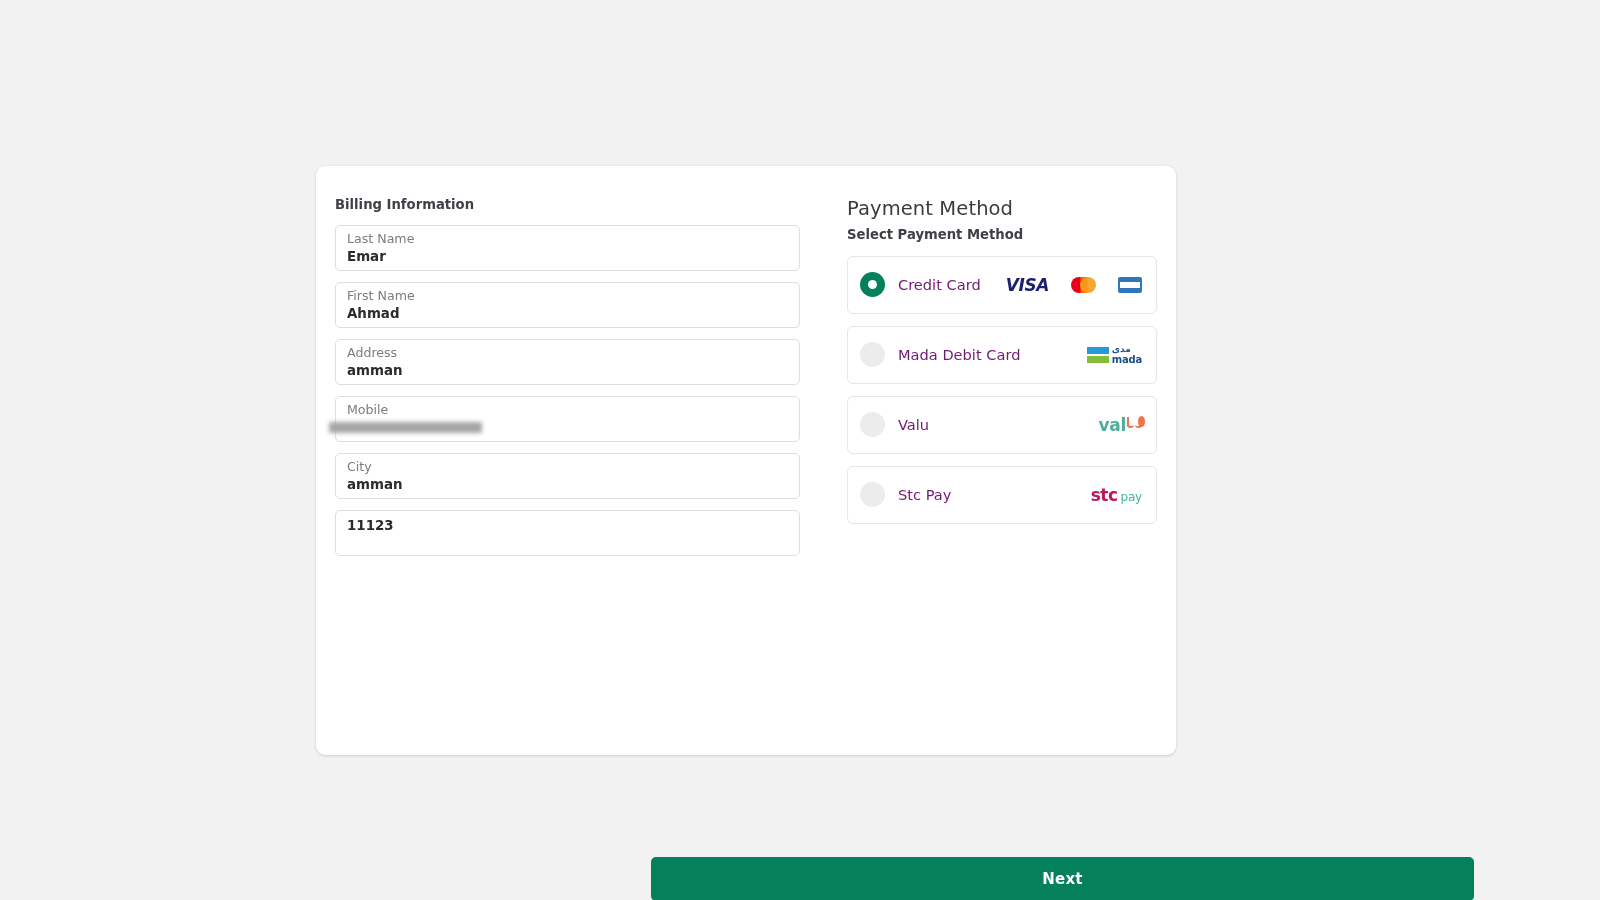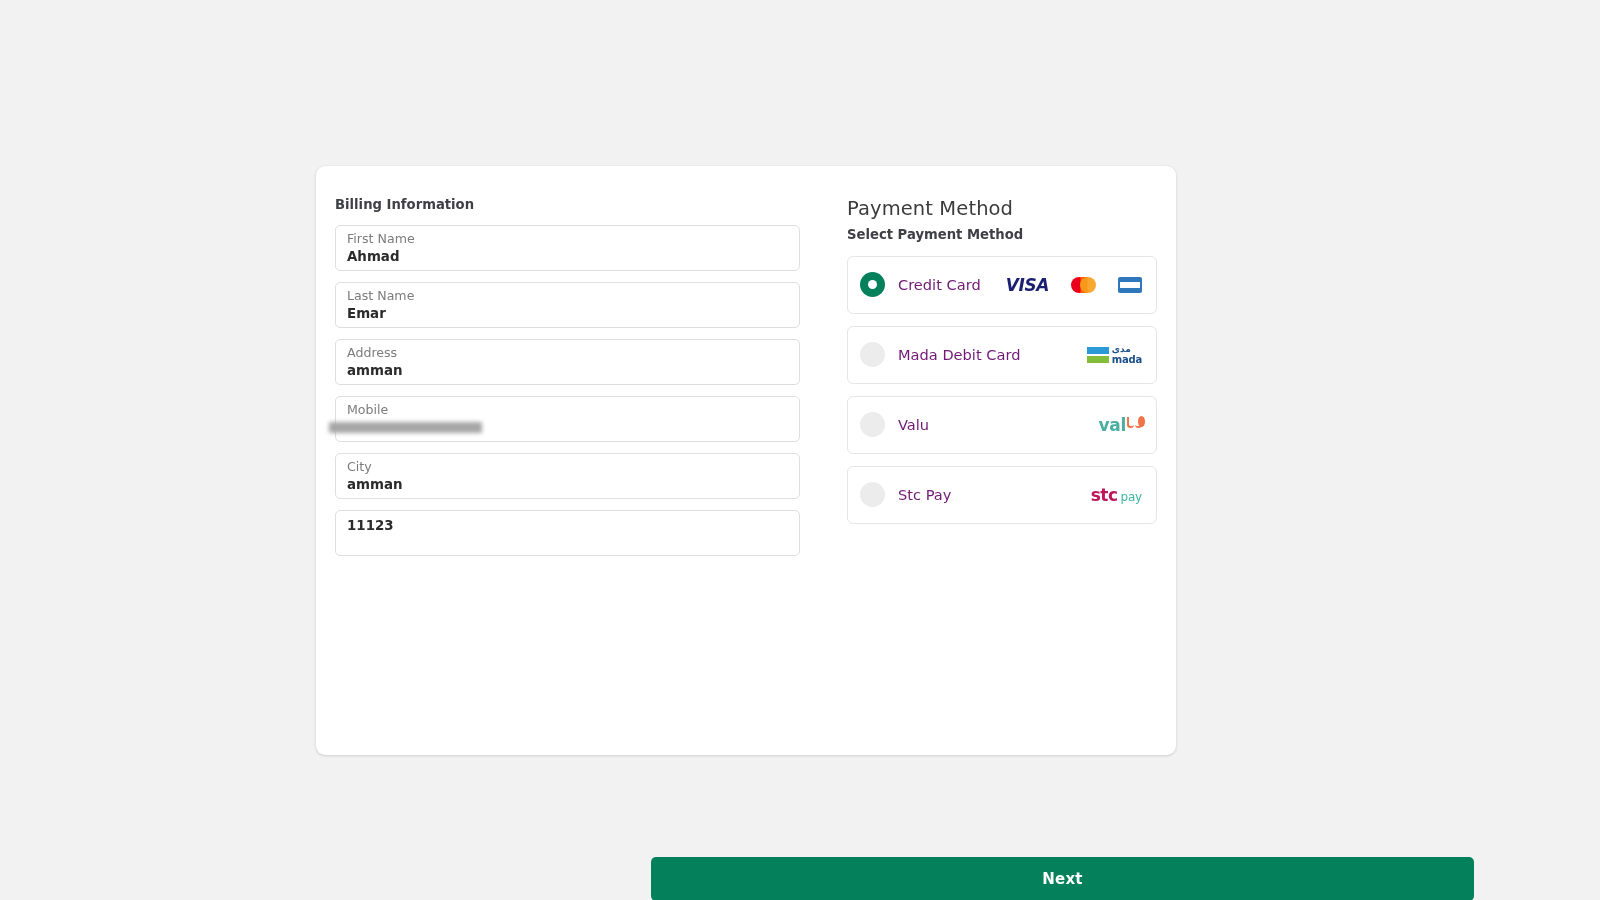--- a/index.html
+++ b/index.html
@@ -253,26 +253,26 @@
 
   <div class="checkout-card">
 
     <div class="card-body">
 
       <div class="col-left">
         <div class="section-sub">Billing Information</div>
 
         <div id="billing-fields">
             <div class="field">
+              <span class="field-label">Last Name</span>
+              <span class="field-value">Emar</span>
+            </div>
+            <div class="field">
               <span class="field-label">First Name</span>
               <span class="field-value">Ahmad</span>
-            </div>
-            <div class="field">
-              <span class="field-label">Last Name</span>
-              <span class="field-value">Emar</span>
             </div>
             <div class="field">
               <span class="field-label">Address</span>
               <span class="field-value">amman</span>
             </div>
             <div class="field redacted">
               <span class="field-label">Mobile</span>
               <span class="field-value"></span>
               <div class="redaction-bar"></div>
             </div>

